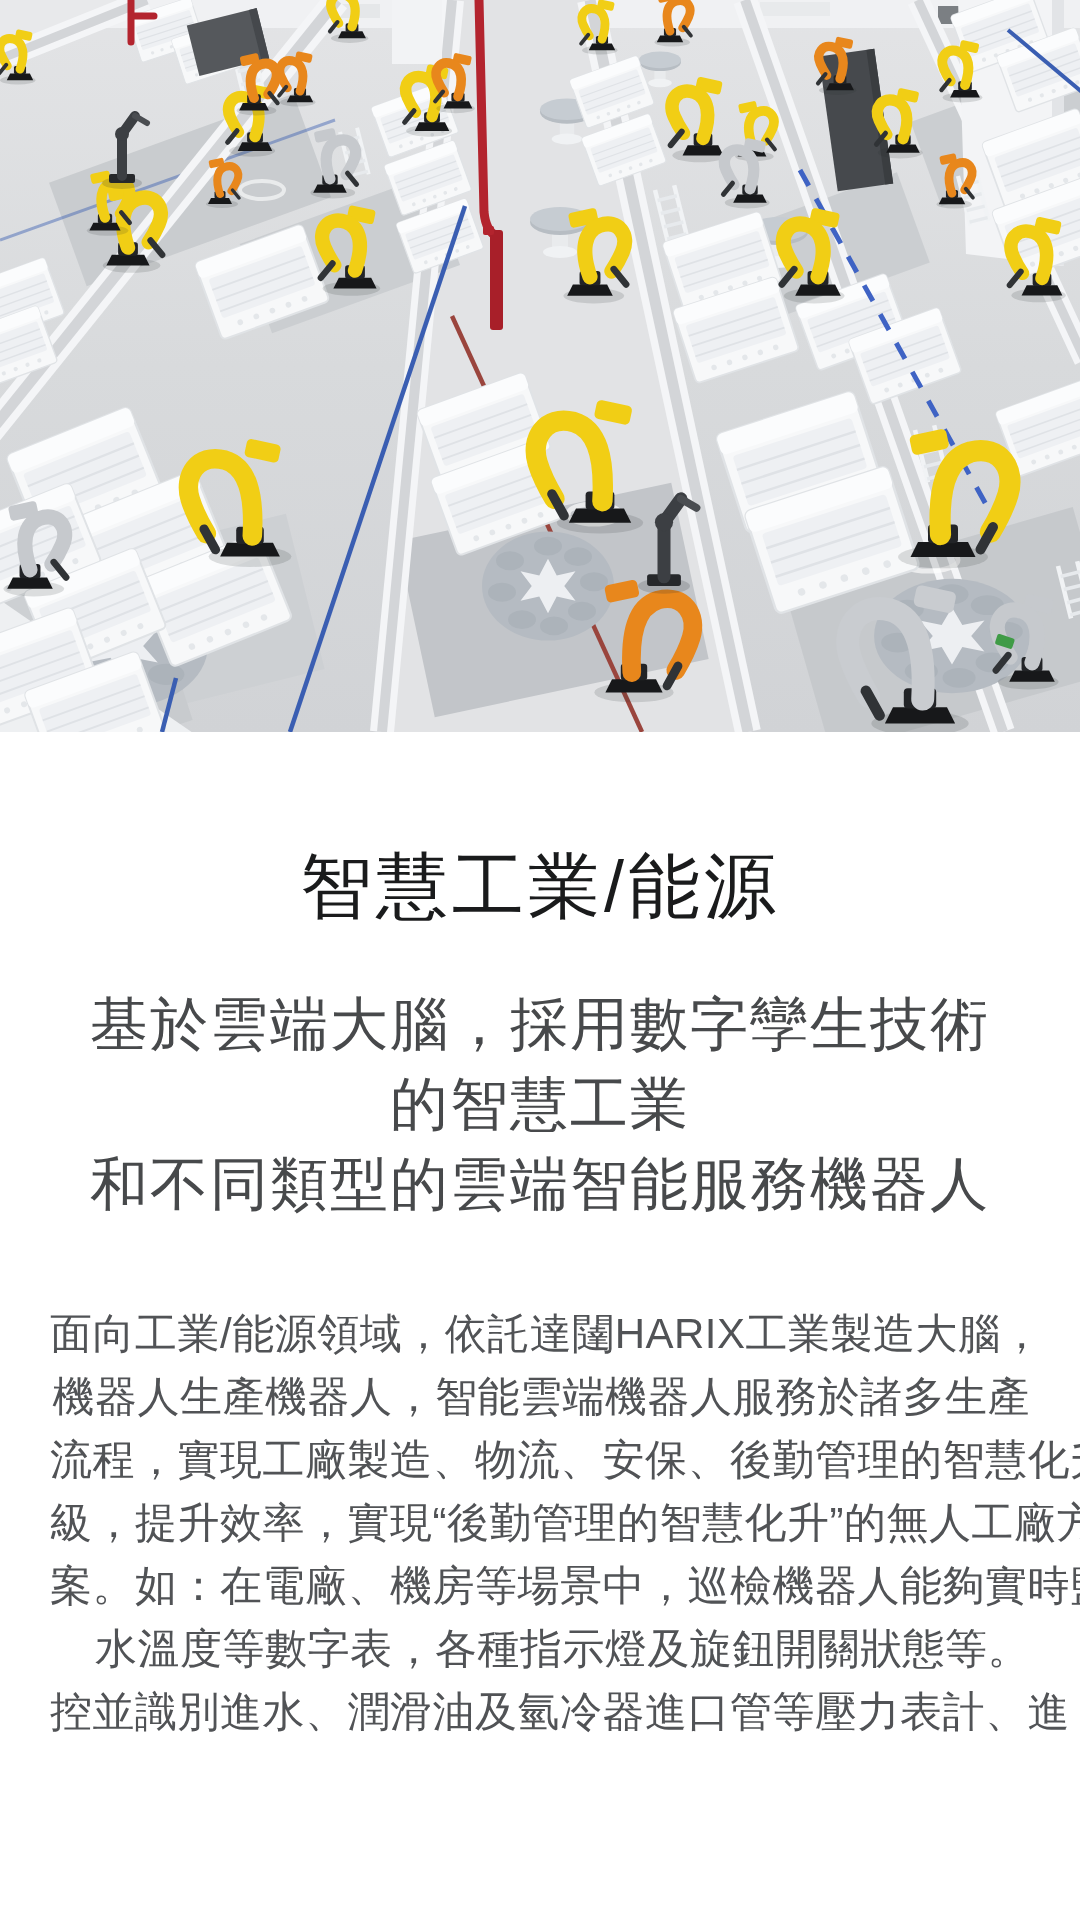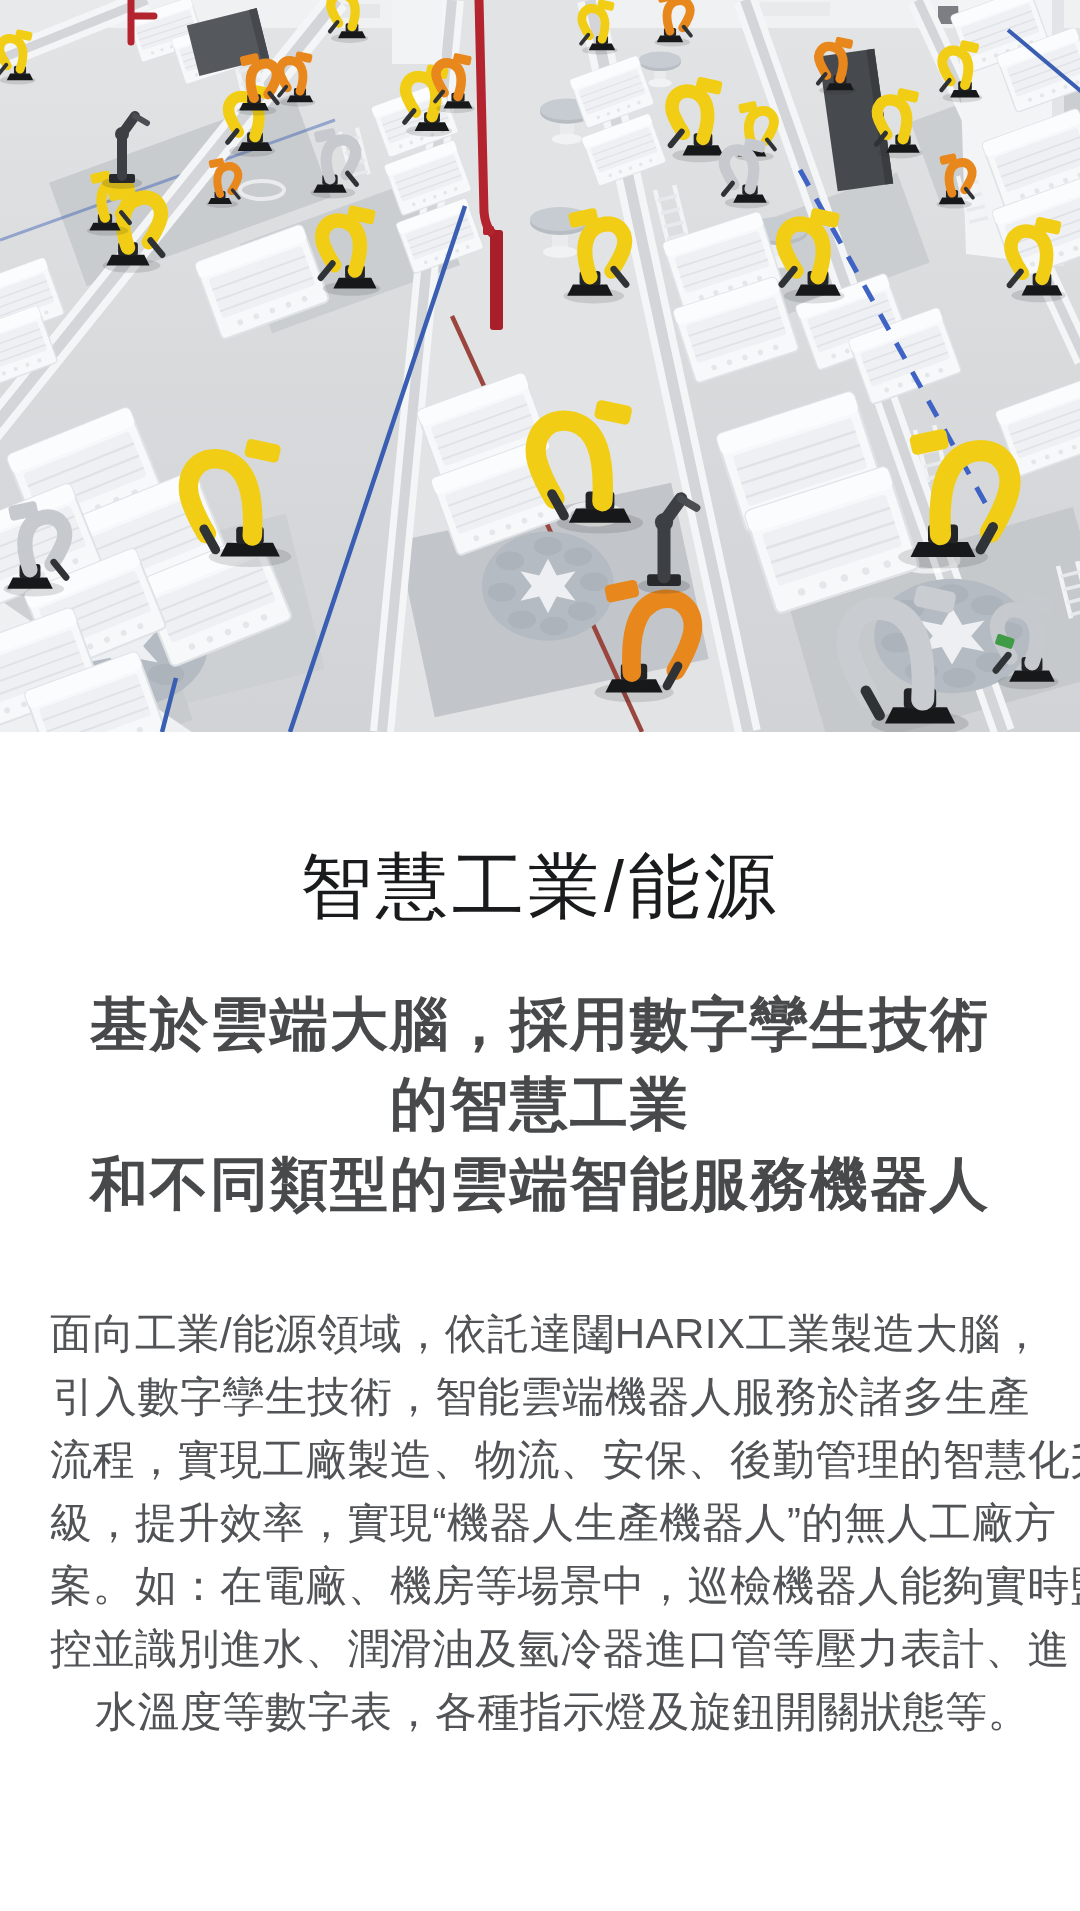--- a/index.html
+++ b/index.html
@@ -1,21 +1,21 @@
 <!DOCTYPE html>
 <html><head>
 <meta charset="utf-8">
 <style>
   html,body{margin:0;padding:0;background:#ffffff;}
   .page{position:relative;width:1080px;height:1911px;margin:0 auto;background:#ffffff;overflow:hidden;
         font-family:"Liberation Sans",sans-serif;}
   .hero{display:block;width:1080px;height:732px;}
   .title{margin:118px 0 0 0;text-align:center;font-size:72px;font-weight:500;color:#1a1b1c;
          letter-spacing:4px;line-height:1.0;}
-  .subtitle{margin:62px 30px 0 30px;text-align:center;font-size:58px;font-weight:700;color:#47494b;
+  .subtitle{margin:62px 30px 0 30px;text-align:center;font-size:58px;font-weight:400;color:#47494b;
             letter-spacing:2px;line-height:80px;}
   .subtitle span{display:block;}
   .bodytext{margin:78px 50px 0 50px;text-align:right;font-size:42px;font-weight:400;color:#515356;
             line-height:63px;letter-spacing:0.5px;}
   .bodytext span{display:block;white-space:nowrap;}
 </style>
 </head>
 <body>
 
 <div class="page">
@@ -301,20 +301,20 @@
   <h1 class="title">智慧工業/能源</h1>
 
   <h2 class="subtitle">
     <span>基於雲端大腦，採用數字孿生技術</span>
     <span>的智慧工業</span>
     <span>和不同類型的雲端智能服務機器人</span>
   </h2>
 
   <p class="bodytext">
     <span>面向工業/能源領域，依託達闥HARIX工業製造大腦，</span>
-    <span>引入數字孿生技術，智能雲端機器人服務於諸多生產</span>
+    <span>機器人生產機器人，智能雲端機器人服務於諸多生產</span>
     <span>流程，實現工廠製造、物流、安保、後勤管理的智慧化升</span>
-    <span>級，提升效率，實現“機器人生產機器人”的無人工廠方</span>
+    <span>級，提升效率，實現“後勤管理的智慧化升”的無人工廠方</span>
     <span>案。如：在電廠、機房等場景中，巡檢機器人能夠實時監</span>
+    <span>水溫度等數字表，各種指示燈及旋鈕開關狀態等。</span>
     <span>控並識別進水、潤滑油及氫冷器進口管等壓力表計、進</span>
-    <span>水溫度等數字表，各種指示燈及旋鈕開關狀態等。</span>
   </p>
 </div>
 
 </body></html>

